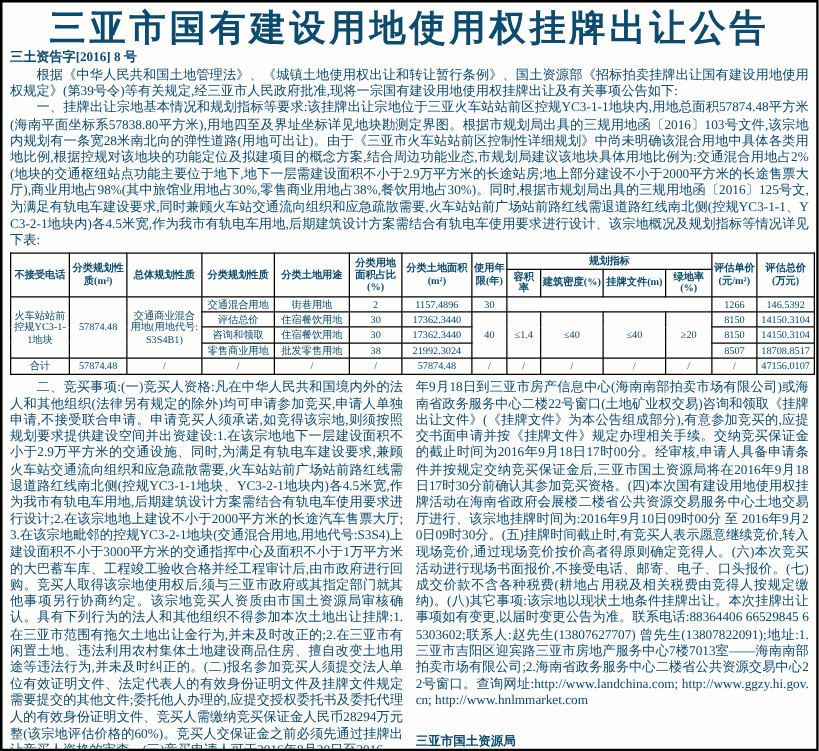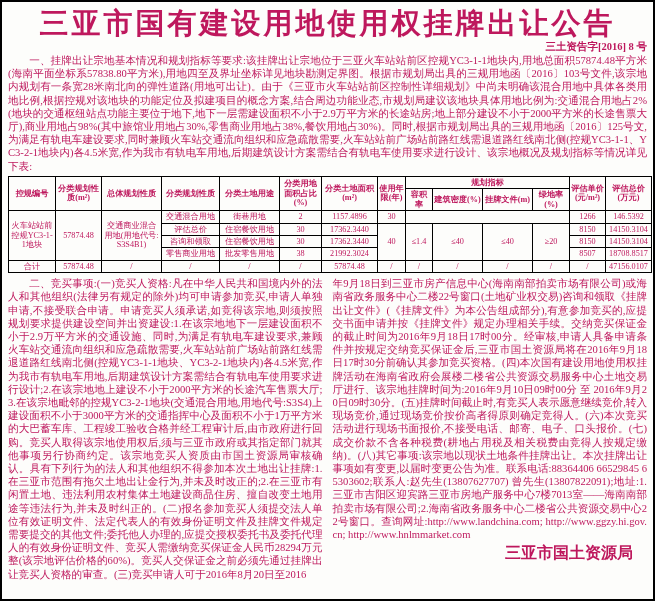--- a/index.html
+++ b/index.html
@@ -1,30 +1,30 @@
 <!DOCTYPE html>
 <html><head>
 <meta charset="utf-8">
 <style>
   html,body{margin:0;padding:0;background:#e8e8e8;}
   .page{
     width:655px;height:601px;box-sizing:border-box;
     background:#fdfdfb;border:2px solid #000;
     padding:3px 6px 8px 6px;overflow:hidden;
     font-family:"Liberation Serif","DejaVu Serif",serif;
-    color:#be185d;
+    color:#0c4a6e;
   }
   .doc-title{
     font-family:"Liberation Sans","DejaVu Sans",sans-serif;
     font-weight:900;font-size:29px;letter-spacing:3px;
     text-align:center;line-height:34px;margin:1px 0 0 0;
     white-space:nowrap;
   }
   .doc-number{
-    text-align:right;font-size:10.5px;font-weight:bold;
+    text-align:left;font-size:10.5px;font-weight:bold;
     line-height:13px;margin-bottom:1px;
   }
   .para{
     font-size:10.6px;line-height:13.2px;text-align:justify;
     text-justify:inter-ideograph;word-break:break-all;margin:0;
   }
   .indent{text-indent:2em;}
   .parcel-table{
     width:100%;border-collapse:collapse;table-layout:fixed;
     margin:3px 0 4px 0;
@@ -35,32 +35,33 @@
     padding:1px 1px;word-break:break-all;font-weight:normal;
   }
   .parcel-table thead th{font-weight:bold;}
   .columns{
     display:flex;gap:10px;margin-top:2px;
   }
   .col{
     flex:1 1 0;min-width:0;
   }
   .sign-block{
-    text-align:right;font-size:16px;font-weight:bold;
-    line-height:15px;padding-right:14px;margin-top:4px;
+    font-size:10px;font-weight:bold;
+    line-height:15px;padding-right:14px;margin-top:18px;
   }
 </style>
 </head>
 <body>
 
 <div class="page">
 
   <h1 class="doc-title">三亚市国有建设用地使用权挂牌出让公告</h1>
   <div class="doc-number">三土资告字[2016] 8 号</div>
 
+  <p class="para indent">根据《中华人民共和国土地管理法》、《城镇土地使用权出让和转让暂行条例》、国土资源部《招标拍卖挂牌出让国有建设用地使用权规定》(第39号令)等有关规定,经三亚市人民政府批准,现将一宗国有建设用地使用权挂牌出让及有关事项公告如下:</p>
   <p class="para indent">一、挂牌出让宗地基本情况和规划指标等要求:该挂牌出让宗地位于三亚火车站站前区控规YC3-1-1地块内,用地总面积57874.48平方米(海南平面坐标系57838.80平方米),用地四至及界址坐标详见地块勘测定界图。根据市规划局出具的三规用地函〔2016〕103号文件,该宗地内规划有一条宽28米南北向的弹性道路(用地可出让)。由于《三亚市火车站站前区控制性详细规划》中尚未明确该混合用地中具体各类用地比例,根据控规对该地块的功能定位及拟建项目的概念方案,结合周边功能业态,市规划局建议该地块具体用地比例为:交通混合用地占2%(地块的交通枢纽站点功能主要位于地下,地下一层需建设面积不小于2.9万平方米的长途站房;地上部分建设不小于2000平方米的长途售票大厅),商业用地占98%(其中旅馆业用地占30%,零售商业用地占38%,餐饮用地占30%)。同时,根据市规划局出具的三规用地函〔2016〕125号文,为满足有轨电车建设要求,同时兼顾火车站交通流向组织和应急疏散需要,火车站站前广场站前路红线需退道路红线南北侧(控规YC3-1-1、YC3-2-1地块内)各4.5米宽,作为我市有轨电车用地,后期建筑设计方案需结合有轨电车使用要求进行设计、该宗地概况及规划指标等情况详见下表:</p>
 
   <table class="parcel-table">
     <colgroup>
       <col style="width:47px">
         <col style="width:46px">
         <col style="width:60px">
         <col style="width:58px">
       <col style="width:60px">
         <col style="width:42px">
@@ -68,21 +69,21 @@
         <col style="width:28px">
       <col style="width:27px">
         <col style="width:50px">
         <col style="width:50px">
         <col style="width:37px">
       <col style="width:36px">
         <col style="width:46px">
     </colgroup>
     <thead>
       <tr>
-        <th rowspan="2">控规编号</th>
+        <th rowspan="2">不接受电话</th>
         <th rowspan="2">分类规划性质(m²)</th>
         <th rowspan="2">总体规划性质</th>
         <th rowspan="2">分类规划性质</th>
         <th rowspan="2">分类土地用途</th>
         <th rowspan="2">分类用地面积占比(%)</th>
         <th rowspan="2">分类土地面积(m²)</th>
         <th rowspan="2">使用年限(年)</th>
         <th colspan="4">规划指标</th>
         <th rowspan="2">评估单价(元/m²)</th>
         <th rowspan="2">评估总价(万元)</th>

